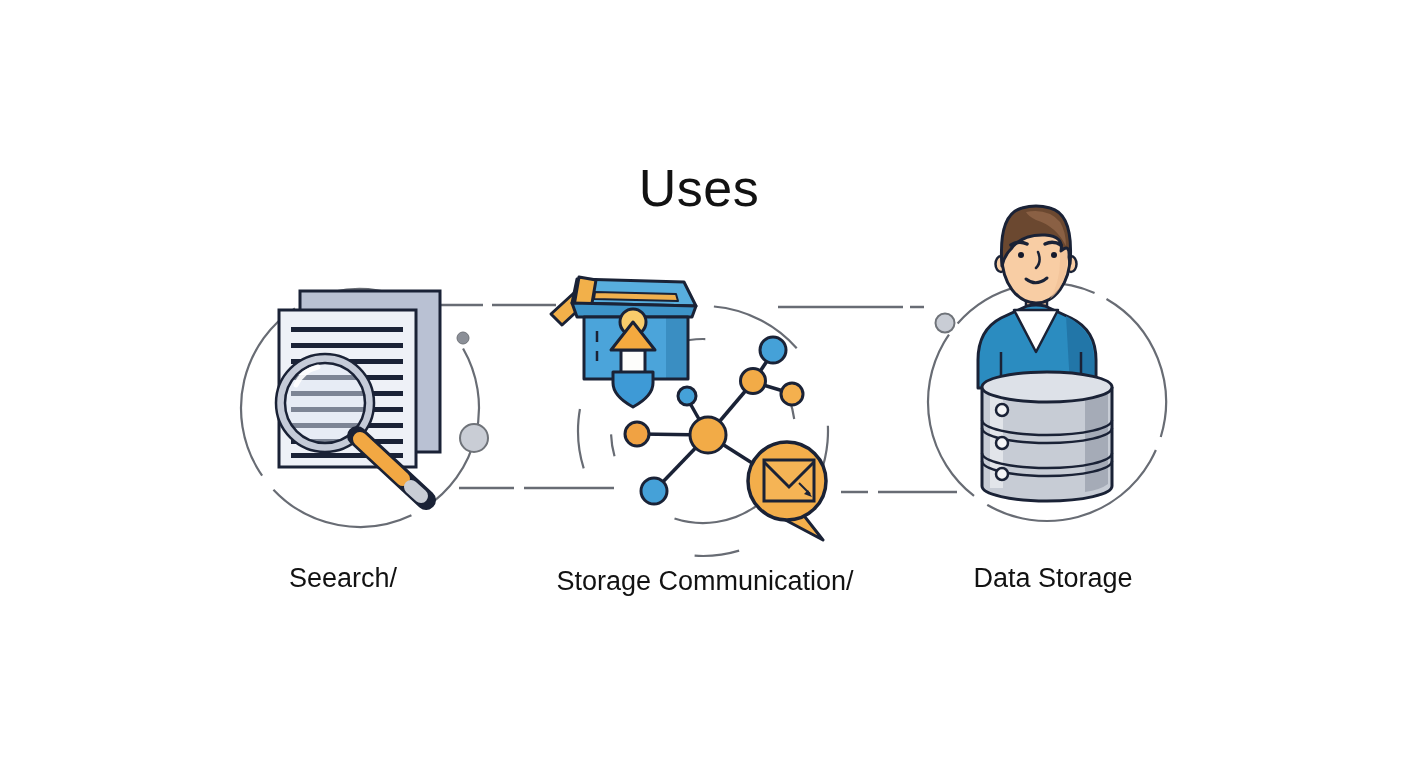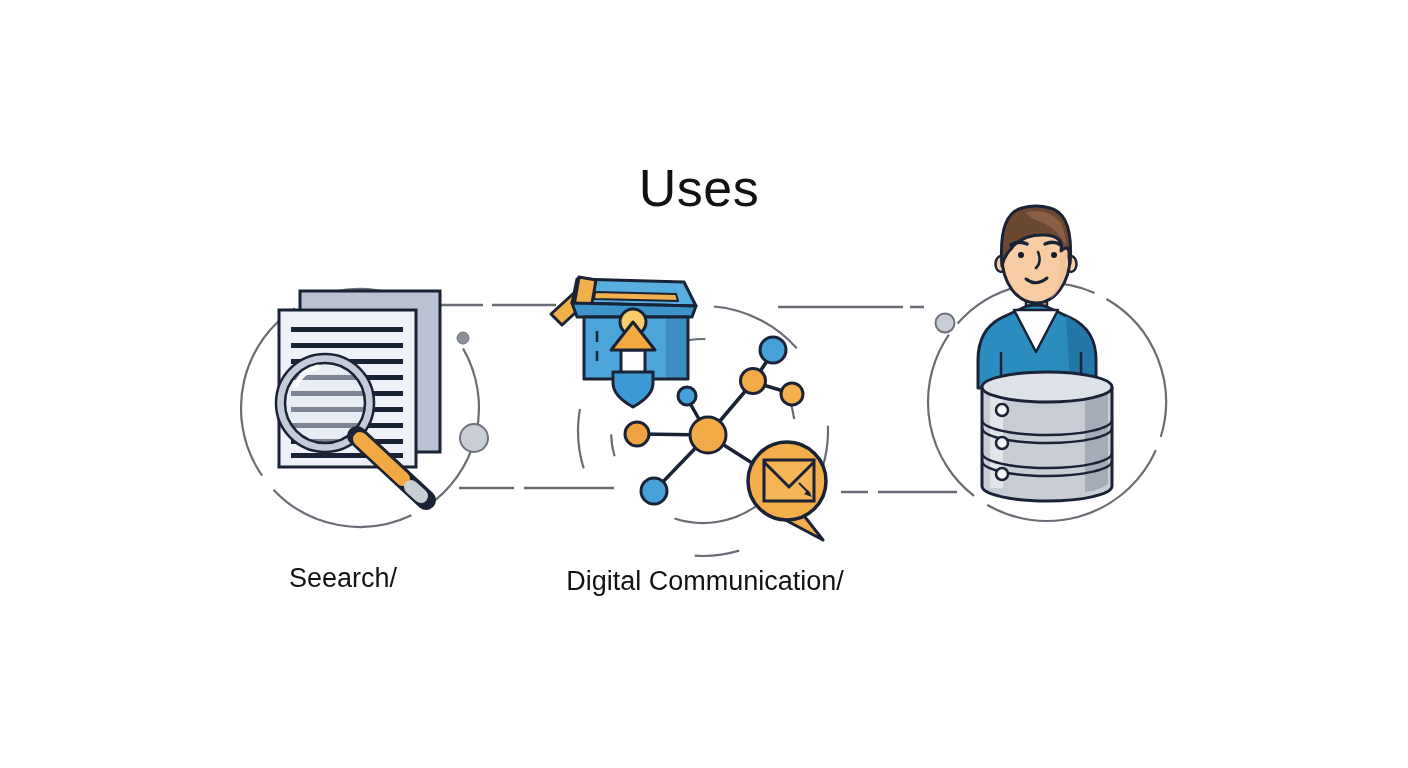--- a/index.html
+++ b/index.html
@@ -175,19 +175,20 @@
         </g>
       </g>
     </g>
   </svg>
 
   <div class="label label-1">
     <div>Seearch/</div>
   </div>
 
   <div class="label label-2">
-    <div>Digital Communication/</div>
+    <div>Storage Communication/</div>
   </div>
 
   <div class="label label-3">
+    <div>Data Storage</div>
   </div>
 
 </div>
 
 </body></html>

